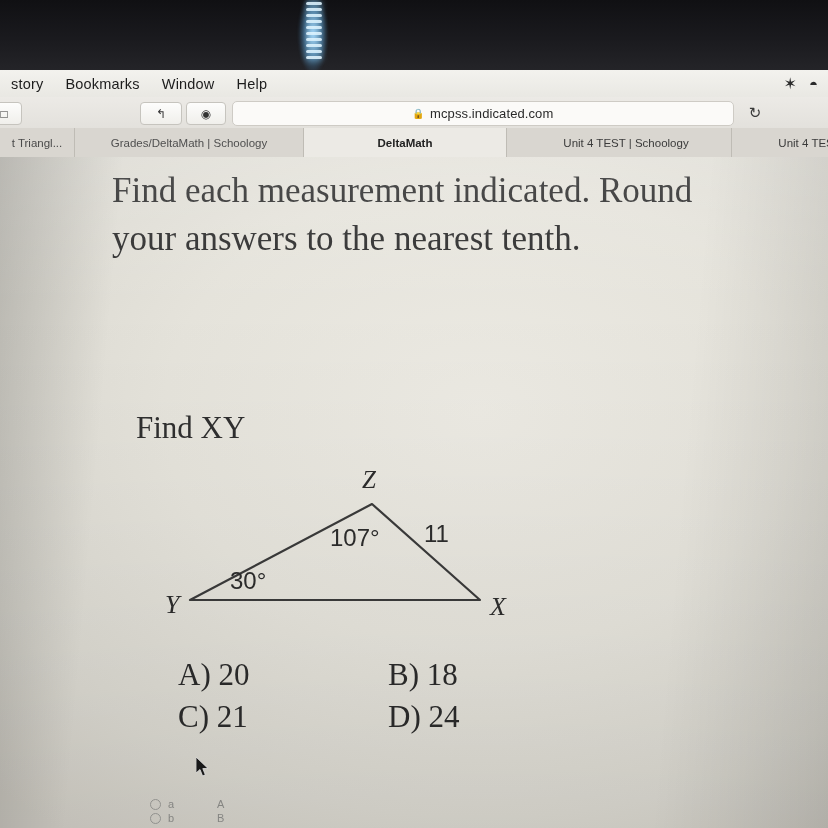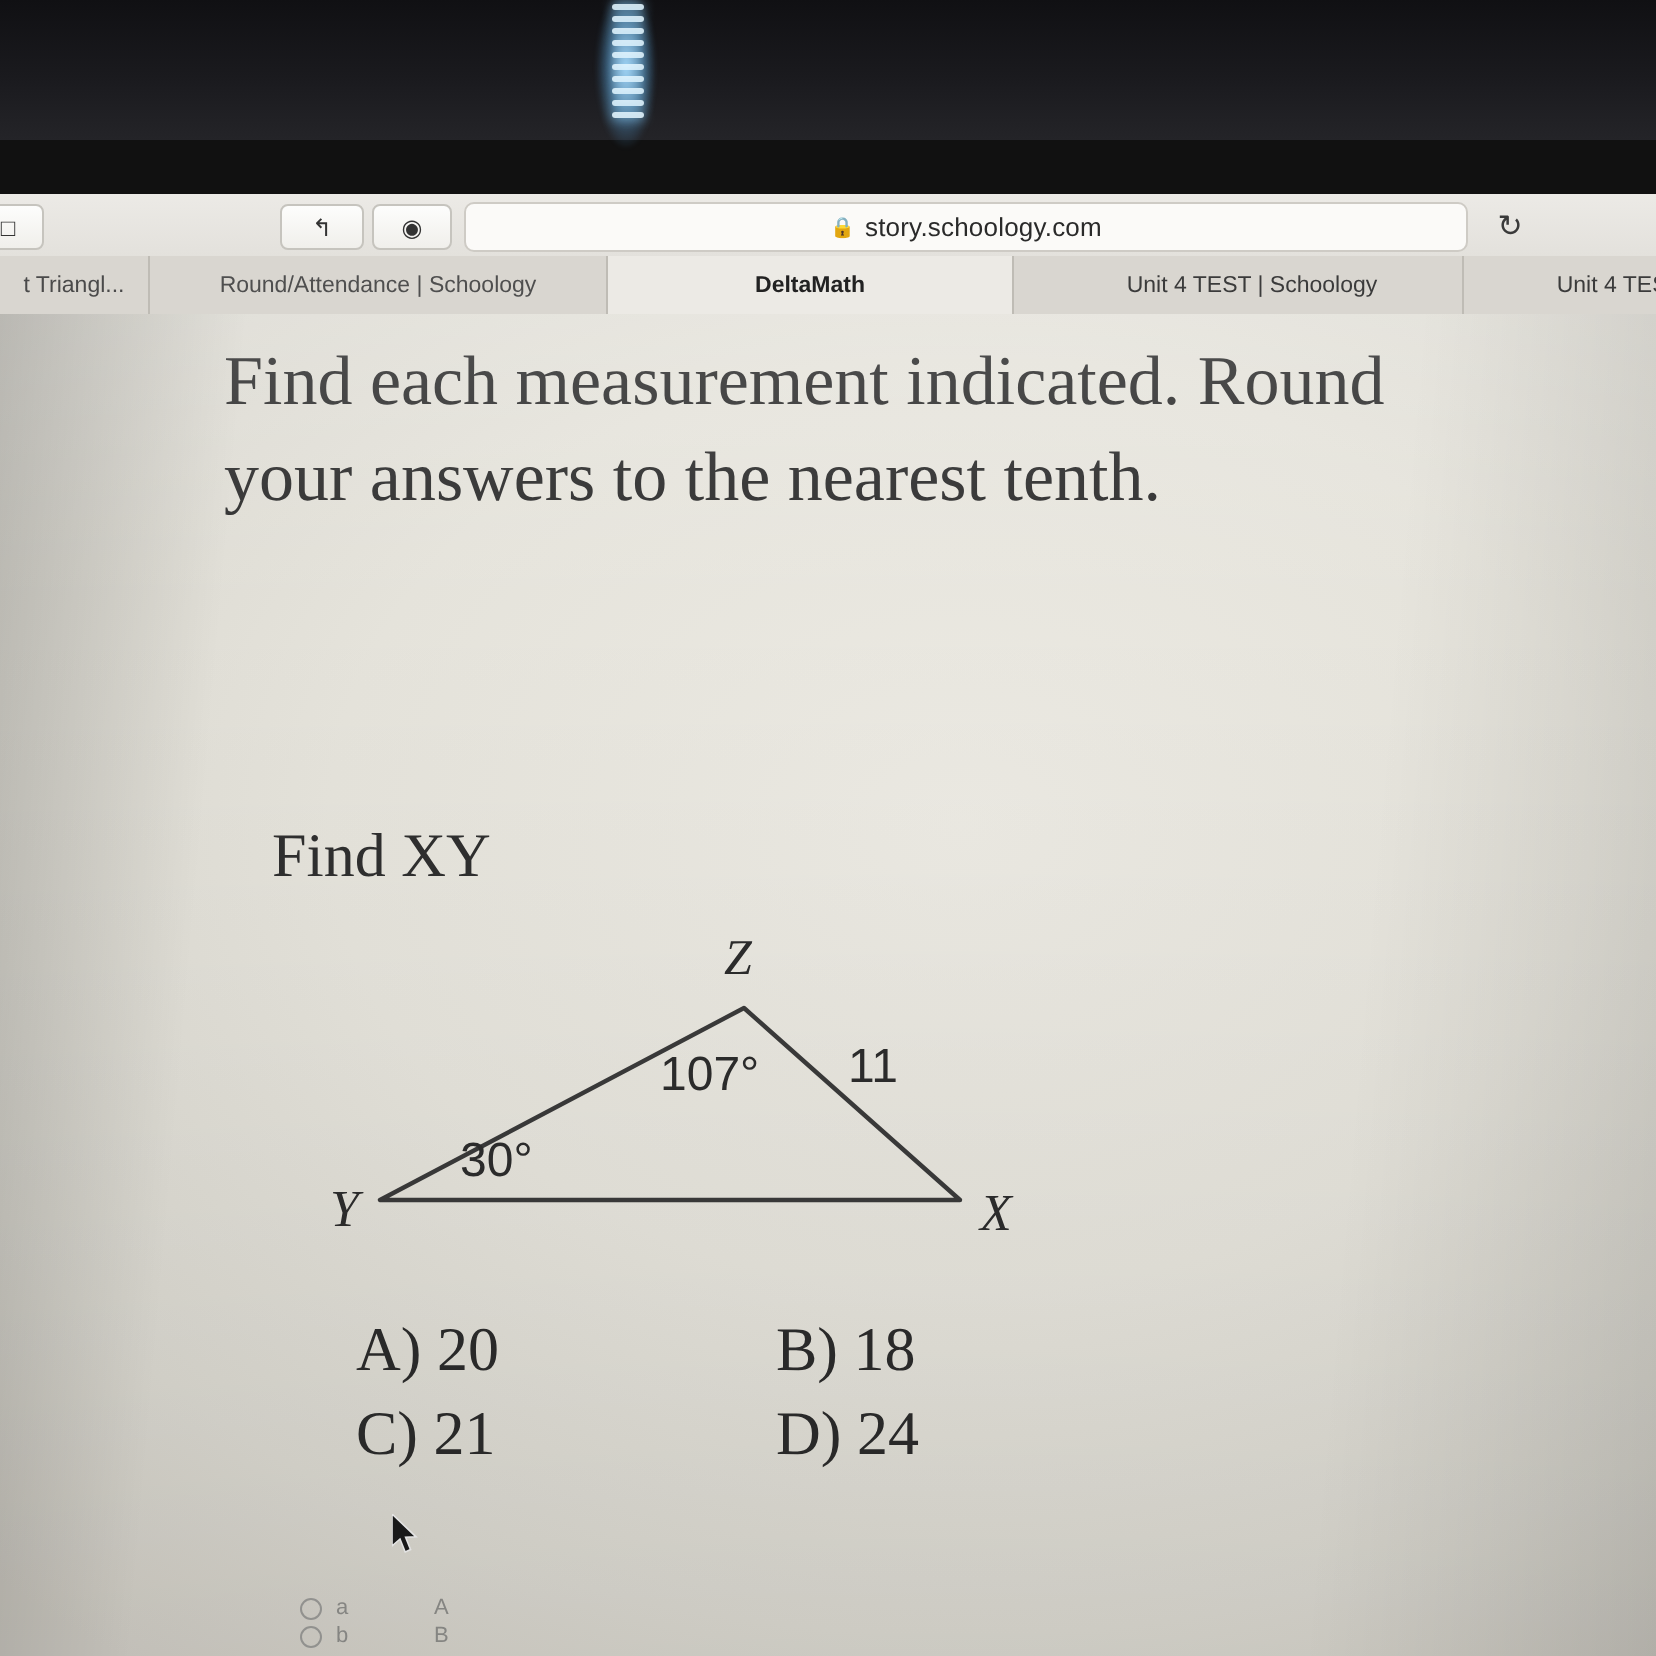--- a/index.html
+++ b/index.html
@@ -280,37 +280,47 @@
         <i></i>
         <i></i>
         <i></i>
         <i></i>
         <i></i>
         <i></i>
         <i></i>
     </div>
   </div>
 
+  <div class="menubar">
+    <div class="menu-item">story</div>
+    <div class="menu-item">Bookmarks</div>
+    <div class="menu-item">Window</div>
+    <div class="menu-item">Help</div>
+    <div class="right">
+      <span class="bt">✶</span>
+      <span class="wifi">◓</span>
+    </div>
+  </div>
 
   <div class="toolbar">
     <div class="tb-btn" id="tb-sidebar">□</div>
     <div class="tb-btn" id="tb-back">↰</div>
     <div class="tb-btn" id="tb-compass">◉</div>
 
     <div class="urlbar">
       <span class="lock">🔒</span>
-      <span class="url-text">story.schoology.com</span>
+      <span class="url-text">mcpss.indicated.com</span>
     </div>
 
     <div id="tb-reload">↻</div>
   </div>
 
   <div class="tabstrip">
     <div class="tab t0">t Triangl...</div>
-    <div class="tab t1">Round/Attendance | Schoology</div>
+    <div class="tab t1">Grades/DeltaMath | Schoology</div>
     <div class="tab t2 active">DeltaMath</div>
     <div class="tab t3">Unit 4 TEST | Schoology</div>
     <div class="tab t4">Unit 4 TEST | S</div>
   </div>
 
   <div class="page">
 
     <div class="q-prompt">Find each measurement indicated. Round your answers to the nearest tenth.</div>
 
     <div class="q-find">Find XY</div>

